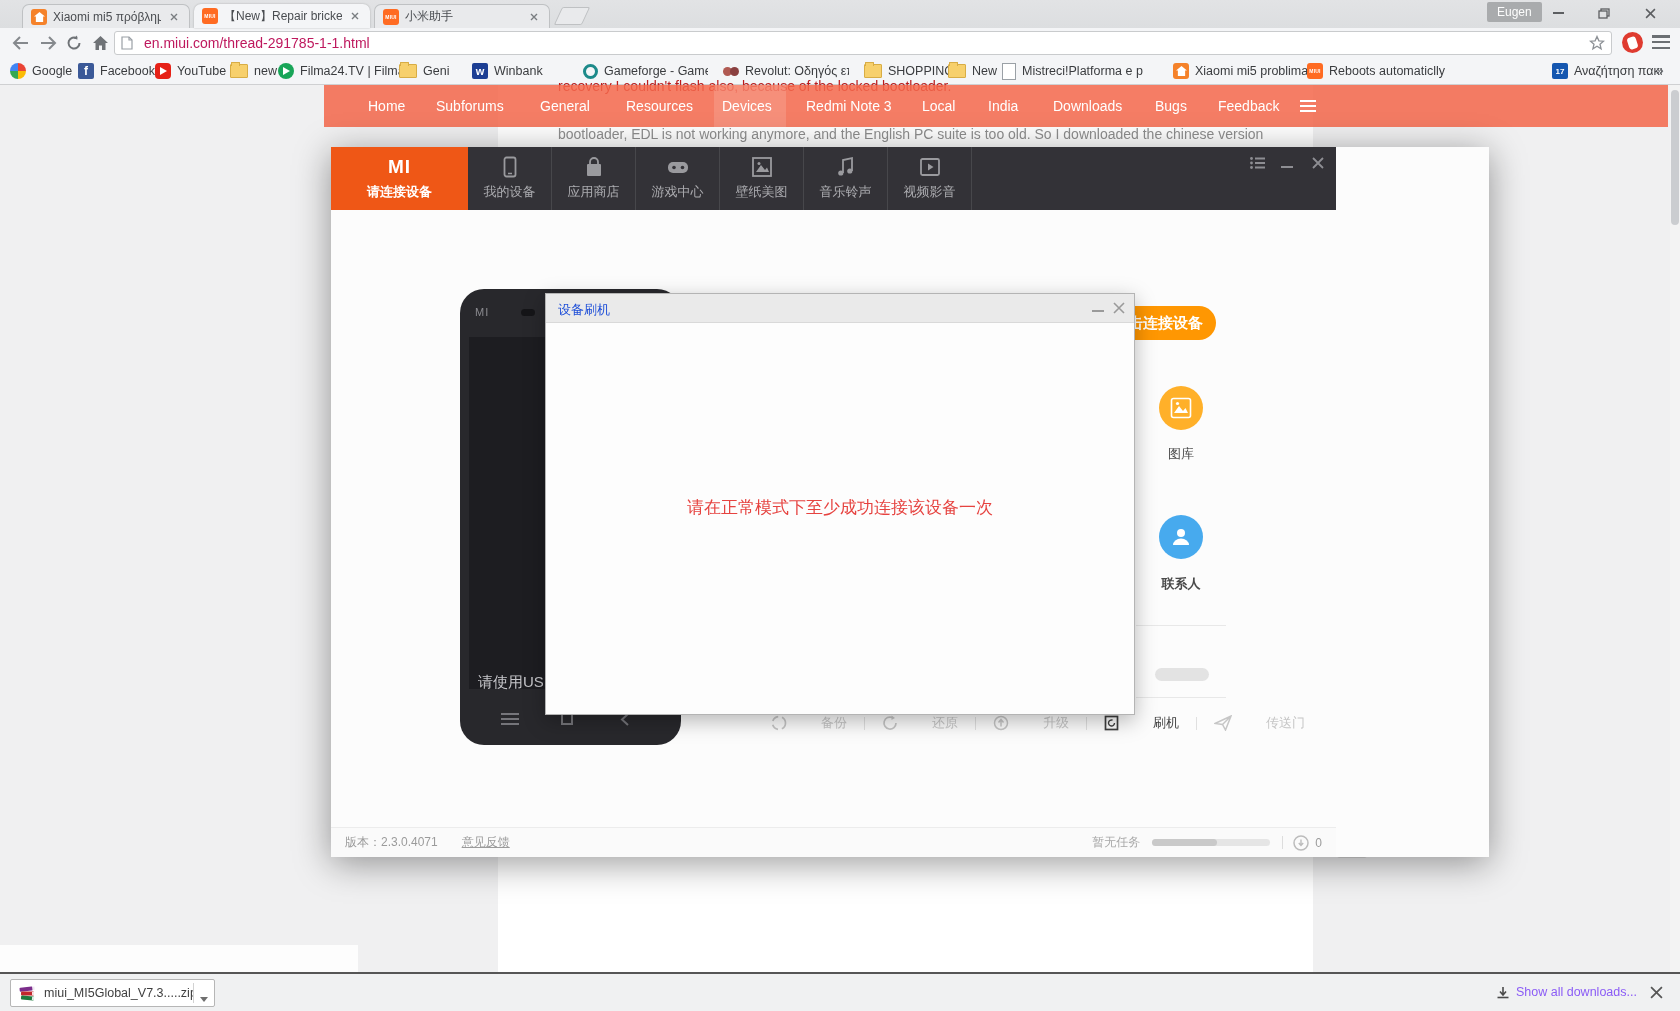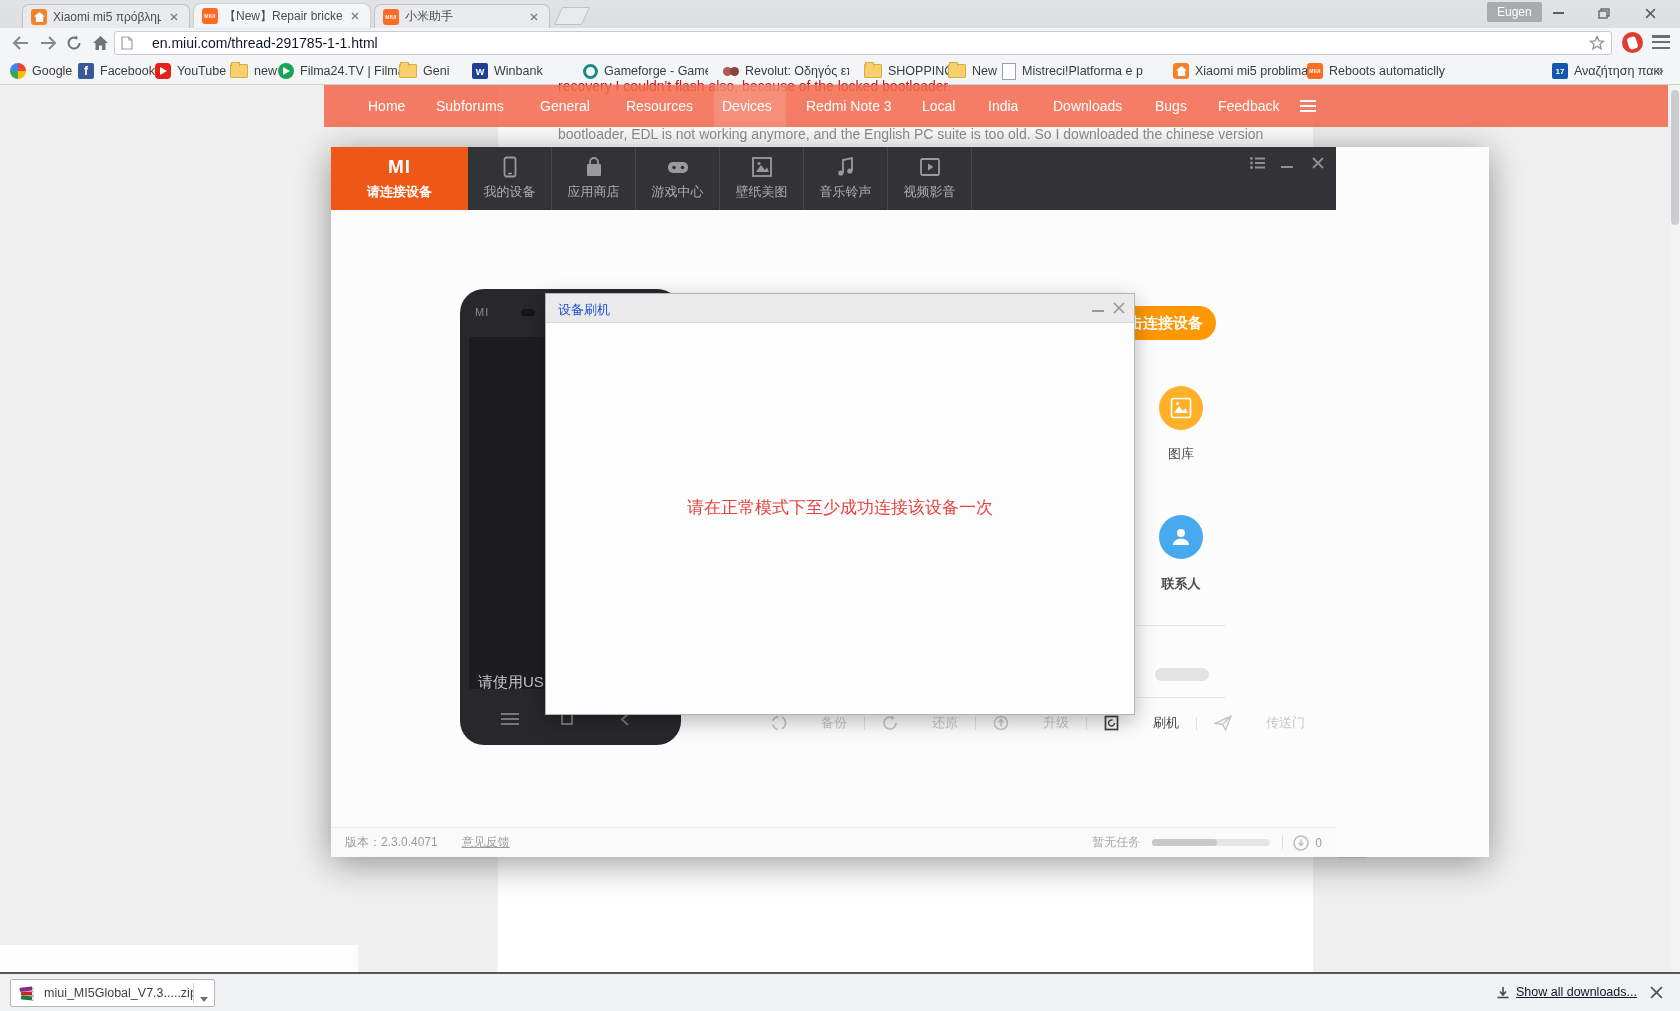--- a/index.html
+++ b/index.html
@@ -14,21 +14,21 @@
   .tab.active{background:#f4f5f7;box-shadow:0 0 2px rgba(0,0,0,.25);z-index:3;}
   .tab .t-title{white-space:nowrap;overflow:hidden;flex:1;margin:0 6px;}
   .favicon{width:16px;height:16px;border-radius:3px;flex:none;display:flex;align-items:center;justify-content:center;}
   .fav-miui{background:#ff6b22;color:#fff;font-size:5px;font-weight:bold;letter-spacing:.2px;}
   .fav-house{background:#f5822a;}
   .tab-close{width:14px;height:14px;flex:none;display:flex;align-items:center;justify-content:center;}
   #toolbar{left:0;top:28px;width:1680px;height:30px;background:#f4f5f7;}
   #bookmarksbar{left:0;top:58px;width:1680px;height:27px;background:#f4f5f7;border-bottom:1px solid #cfd0d2;box-sizing:border-box;}
   .navbtn{top:31px;width:24px;height:24px;display:flex;align-items:center;justify-content:center;color:#6f7377;}
   #addressbar{left:114px;top:31px;width:1498px;height:24px;background:#fff;border:1px solid #c9cbcd;border-radius:3px;box-sizing:border-box;display:flex;align-items:center;padding:0 6px;}
-  #url-text{font-size:14px;color:#0f172a;margin-left:19px;white-space:nowrap;}
+  #url-text{font-size:14px;color:#be185d;margin-left:11px;white-space:nowrap;}
   .bm{display:flex;align-items:center;top:3px;height:20px;font-size:12.5px;color:#3a3c3f;}
   .bm .bm-label{margin-left:6px;white-space:nowrap;overflow:hidden;}
   .folder{width:16px;height:12px;background:#f7d06c;border:1px solid #d8ad45;border-radius:1px;position:relative;flex:none;}
   .folder:before{content:"";position:absolute;left:0;top:-3px;width:7px;height:3px;background:#f7d06c;border:1px solid #d8ad45;border-bottom:none;border-radius:1px 1px 0 0;}
   .docicon{width:12px;height:15px;background:#fff;border:1px solid #9aa0a6;position:relative;flex:none;}
   .sq-icon{width:16px;height:16px;border-radius:2px;color:#fff;display:flex;align-items:center;justify-content:center;font-weight:bold;flex:none;}
   
   .post-line{font-size:14px;color:#b91c1c;white-space:nowrap;}
   #forum-nav{left:324px;top:85px;width:1344px;height:42px;background:rgba(243,104,76,0.86);z-index:2;}
   .nav-item{top:0;height:42px;line-height:42px;color:#fff;font-size:14px;white-space:nowrap;}
@@ -503,21 +503,21 @@
       <span style="width:20px;display:flex;justify-content:center;flex:none;">
           <span class="chev-down" style="margin-top:12px;"></span>
         </span>
     </div>
     <span style="position:absolute;left:1496px;top:12px;">
       <svg width="14" height="14" viewBox="0 0 14 14">
           <path d="M7 1 V8 M4 5.5 L7 9 L10 5.5" stroke="#4a4a4a" stroke-width="1.6" fill="none"></path>
           <path d="M1.5 11.5 H12.5" stroke="#4a4a4a" stroke-width="1.6"></path>
         </svg>
     </span>
-    <span style="position:absolute;left:1516px;top:11px;font-size:12.5px;color:#0f172a;text-decoration:underline;white-space:nowrap;">Show all downloads...</span>
+    <span style="position:absolute;left:1516px;top:11px;font-size:12.5px;color:#8b5cf6;white-space:nowrap;">Show all downloads...</span>
     <span style="position:absolute;left:1650px;top:12px;">
       <svg width="13" height="13" viewBox="0 0 12 12">
           <path d="M1 1 L11 11 M11 1 L1 11" stroke="#565656" stroke-width="1.6"></path>
         </svg>
     </span>
   </div>
 
 </div>
 
 </body></html>

